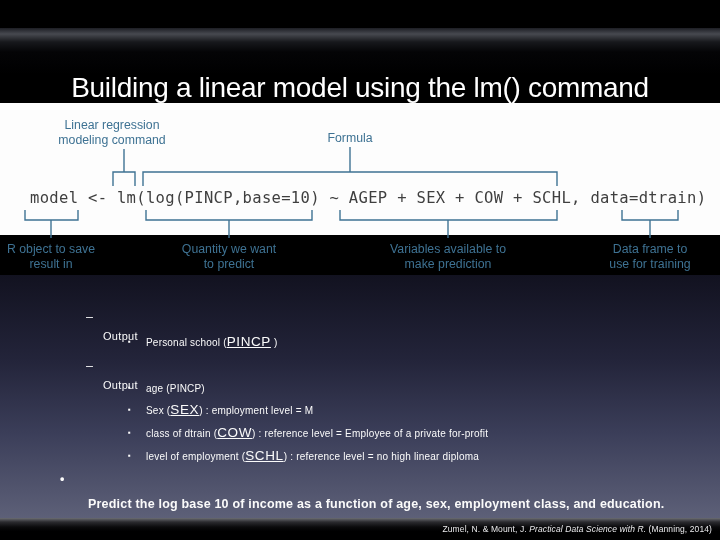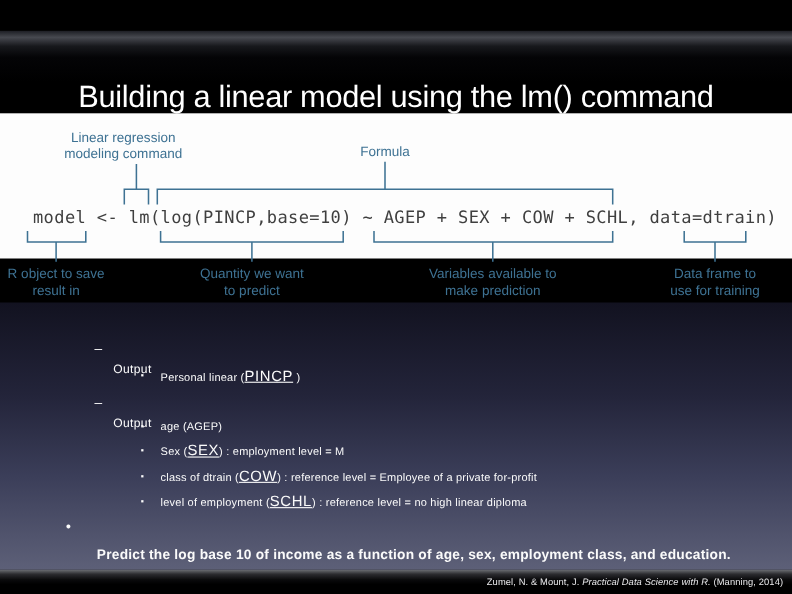--- a/index.html
+++ b/index.html
@@ -99,31 +99,31 @@
 
   <div class="content">
 
     <div class="row lvl1" style="top:36px">
       <span class="mk">–</span>
       <span class="t"><span>Output</span></span>
     </div>
 
     <div class="row lvl2" style="top:62px">
       <span class="mk">▪</span>
-      <span class="t"><span>Personal linear (</span><span class="code-term">PINCP</span><span> )</span></span>
+      <span class="t"><span>Personal school (</span><span class="code-term">PINCP</span><span> )</span></span>
     </div>
 
     <div class="row lvl1" style="top:85px">
       <span class="mk">–</span>
       <span class="t"><span>Output</span></span>
     </div>
 
     <div class="row lvl2" style="top:108px">
       <span class="mk">▪</span>
-      <span class="t"><span>age (AGEP)</span></span>
+      <span class="t"><span>age (PINCP)</span></span>
     </div>
 
     <div class="row lvl2" style="top:130px">
       <span class="mk">▪</span>
       <span class="t"><span>Sex (</span><span class="code-term">SEX</span><span>) :  employment level = M</span></span>
     </div>
 
     <div class="row lvl2" style="top:153px">
       <span class="mk">▪</span>
       <span class="t"><span>class of dtrain (</span><span class="code-term">COW</span><span>) : reference level = Employee of a private for-profit</span></span>

